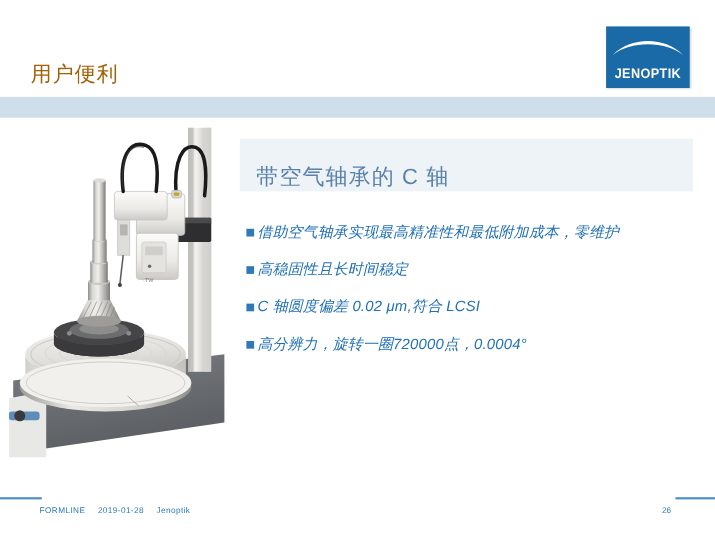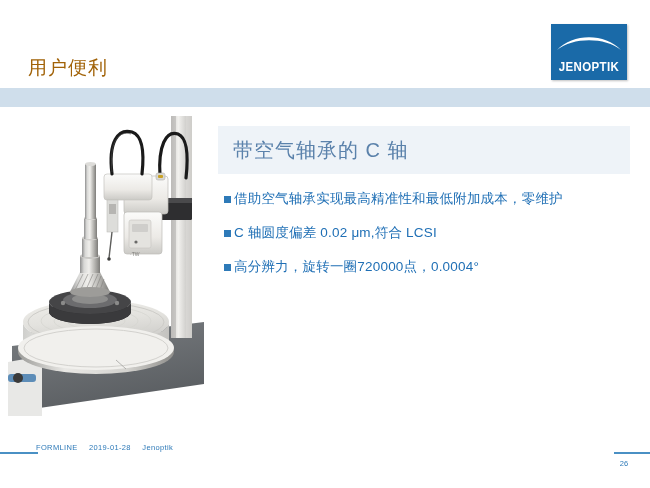--- a/index.html
+++ b/index.html
@@ -86,32 +86,33 @@
   #content {
     position: absolute;
     left: 218px;
     top: 126px;
     width: 412px;
   }
   #content-title-box {
     background: #eef3f8;
     height: 48px;
     display: flex;
-    align-items: center;
+    align-items: flex-end;
     padding-left: 15px;
     box-sizing: border-box;
   }
   #content-title {
     font-size: 20px;
     color: #5b82ab;
     letter-spacing: 1px;
     white-space: nowrap;
   }
   #bullets {
-    margin-top: 16px;
+    margin-top: 28px;
+    font-style: italic;
   }
   .bullet-row {
     display: flex;
     align-items: flex-start;
     margin: 0 0 16px 0;
     padding-left: 6px;
   }
   .bullet-marker {
     width: 7px;
     height: 7px;
@@ -133,30 +134,30 @@
     top: 452px;
     height: 2px;
     background: #4a90c4;
   }
   #footer-rule-left  { left: 0px;   width: 38px; }
   #footer-rule-right { left: 614px; width: 36px; }
 
   #footer-text {
     position: absolute;
     left: 36px;
-    top: 443px;
+    top: 459px;
     font-size: 7.5px;
     color: #2e7ab8;
     letter-spacing: 0.35px;
     white-space: nowrap;
   }
   #footer-text .seg { margin-right: 9px; }
   #page-number {
     position: absolute;
-    left: 616px;
+    left: 598px;
     top: 459px;
     width: 16px;
     text-align: center;
     font-size: 7.5px;
     color: #2e7ab8;
   }
 </style>
 </head>
 <body>
 
@@ -314,20 +315,24 @@
       <div id="content-title">带空气轴承的 C 轴</div>
     </div>
 
     <div id="bullets">
 
       <div class="bullet-row">
         <span class="bullet-marker"></span>
         <span class="bullet-text">借助空气轴承实现最高精准性和最低附加成本，零维护</span>
       </div>
 
+      <div class="bullet-row">
+        <span class="bullet-marker"></span>
+        <span class="bullet-text">高稳固性且长时间稳定</span>
+      </div>
 
       <div class="bullet-row">
         <span class="bullet-marker"></span>
         <span class="bullet-text">C 轴圆度偏差 0.02 μm,符合 LCSI</span>
       </div>
 
 
       <div class="bullet-row">
         <span class="bullet-marker"></span>
         <span class="bullet-text">高分辨力，旋转一圈720000点，0.0004°</span>

